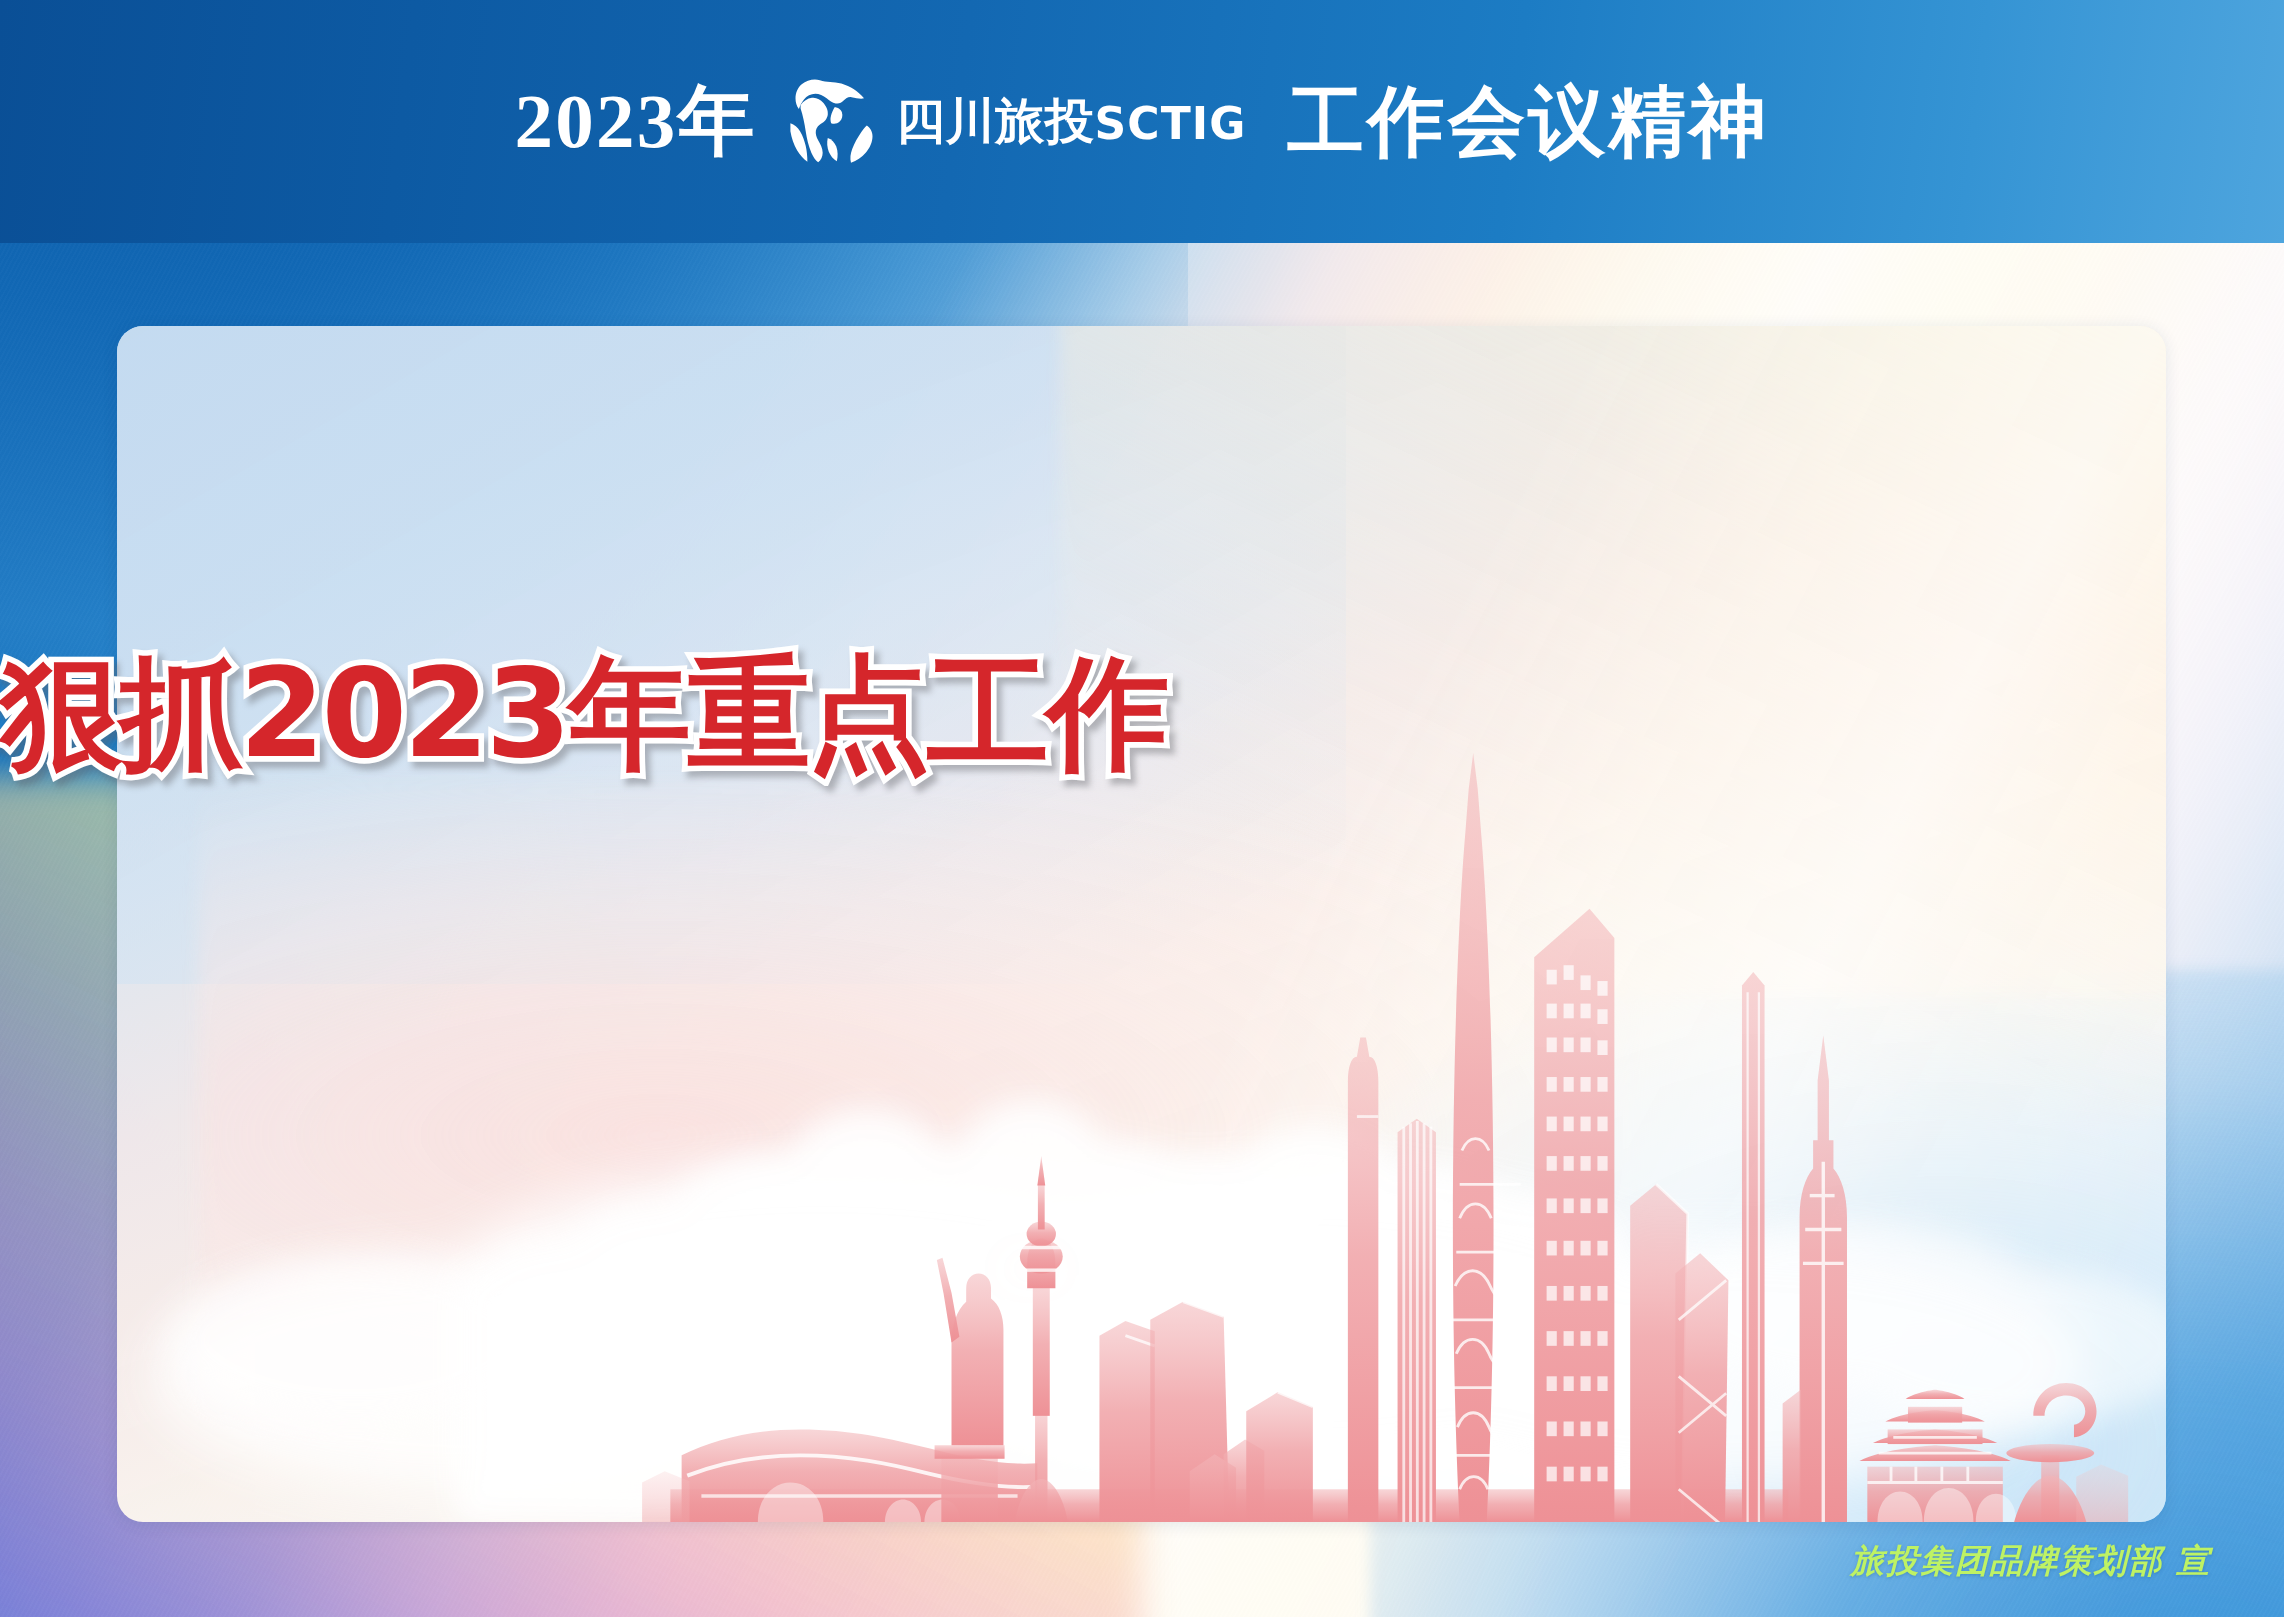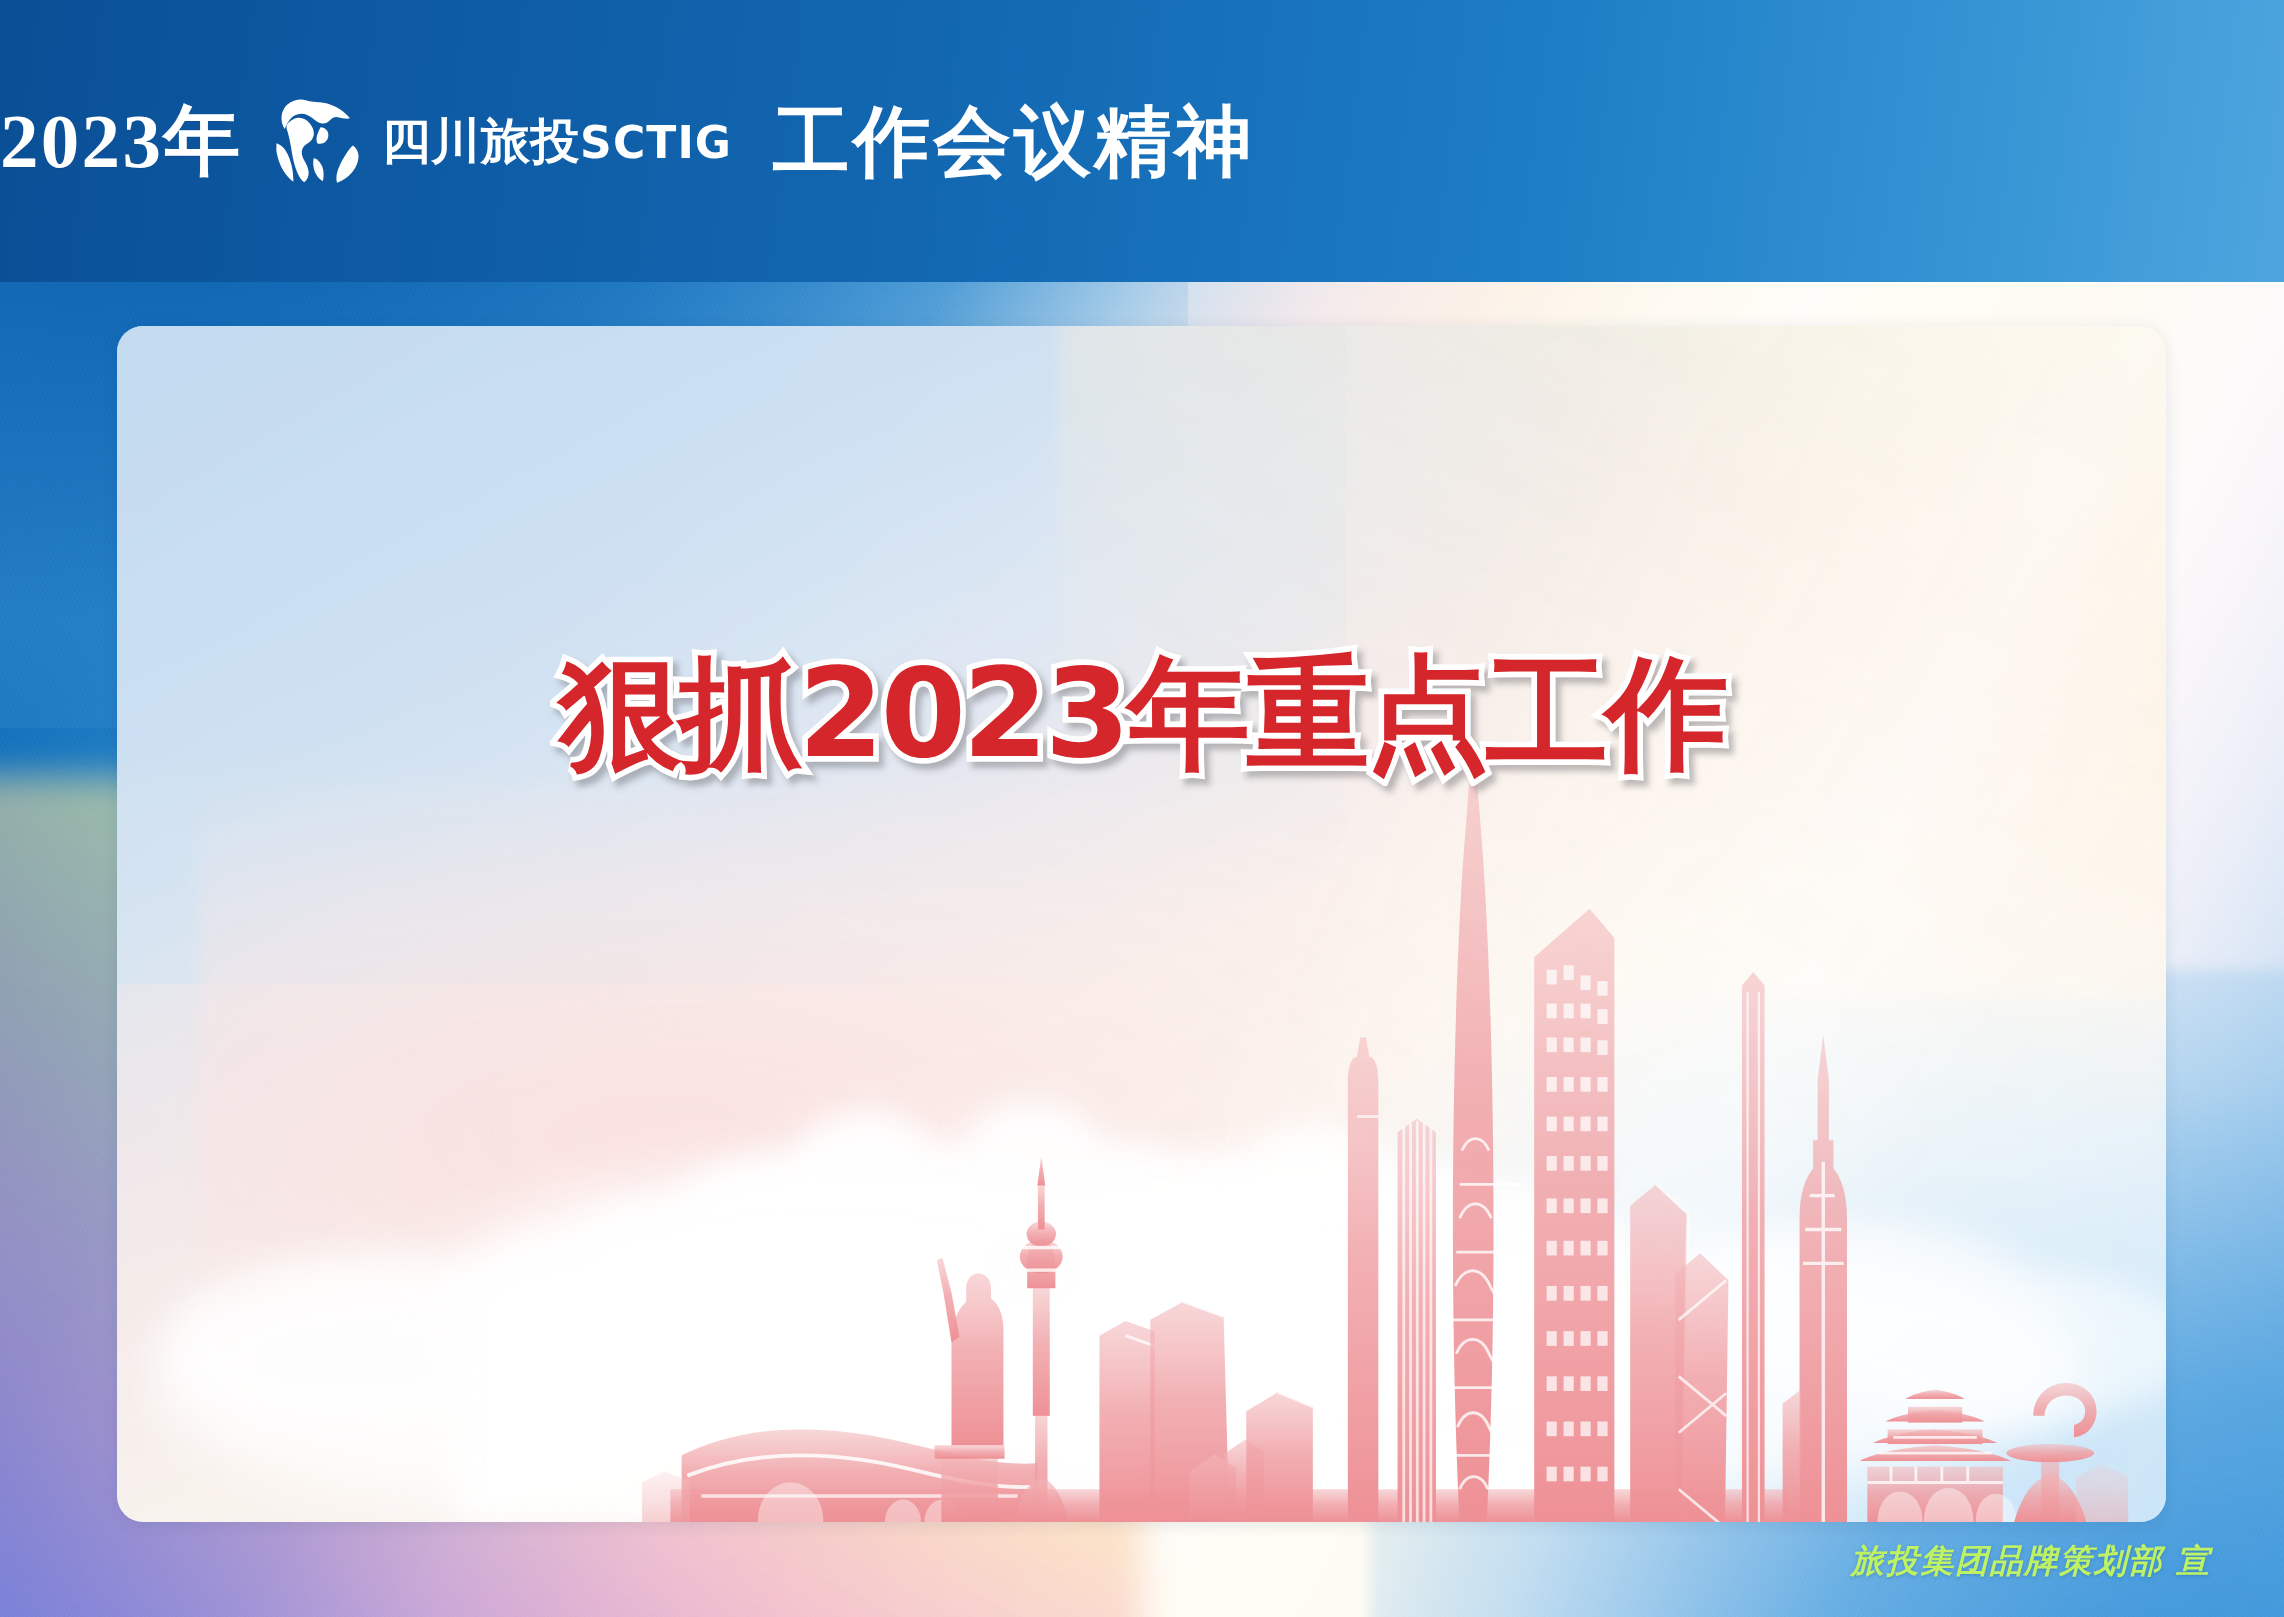--- a/index.html
+++ b/index.html
@@ -77,23 +77,23 @@
   }
   
   .bg-grain{
     position:absolute;inset:0;opacity:.16;
     background-image:
       repeating-linear-gradient(118deg,rgba(255,255,255,.10) 0 1.7px,rgba(0,0,0,.035) 1.7px 4px);
   }
 
   
   #header{
-    position:absolute;left:0;top:0;width:2284px;height:282px;
+    position:absolute;left:0;top:0;width:2284px;height:243px;
     background:linear-gradient(97deg,#0a4f96 0%,#0d5aa3 18%,#1368b2 42%,#1c7cc4 66%,#3594d4 86%,#4ea5de 100%);
-    display:flex;align-items:center;gap:30.5px;
+    display:flex;align-items:center;justify-content:center;gap:30.5px;
     z-index:5;
   }
   #header-year{
     color:#fff;font-size:77px;line-height:1;font-weight:700;
     letter-spacing:2.3px;
     font-family:"Liberation Serif","DejaVu Serif",serif;
     text-shadow:0 1.1px 0 rgba(0,0,0,.07);
   }
   #logo{display:flex;align-items:center;gap:14.7px;}
   #logo-mark{width:94px;height:85px;flex:none;}
@@ -163,21 +163,21 @@
 
   
   #clouds{position:absolute;left:0;bottom:0;width:100%;height:54%;}
 
   
   #skyline{position:absolute;left:0;bottom:0;width:100%;height:100%;}
 
   
   #title-block{
     position:absolute;left:0;top:652px;width:100%;
-    display:flex;flex-direction:column;align-items:center;z-index:8;
+    display:flex;flex-direction:row;align-items:center;z-index:8;
     pointer-events:none;
   }
   .title-line{
     color:#D5262B;
     font-family:"DejaVu Sans","Liberation Sans",sans-serif;
     font-weight:900;
     line-height:1;
     white-space:nowrap;
     -webkit-text-stroke:11.3px #ffffff;
     paint-order:stroke fill;

